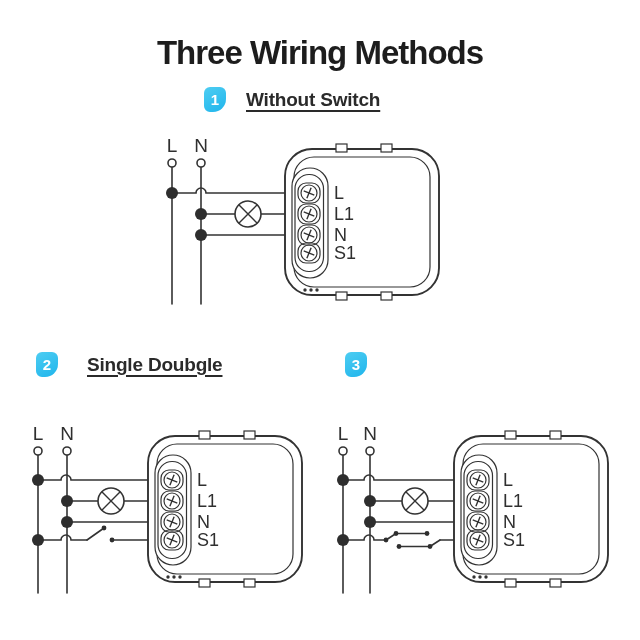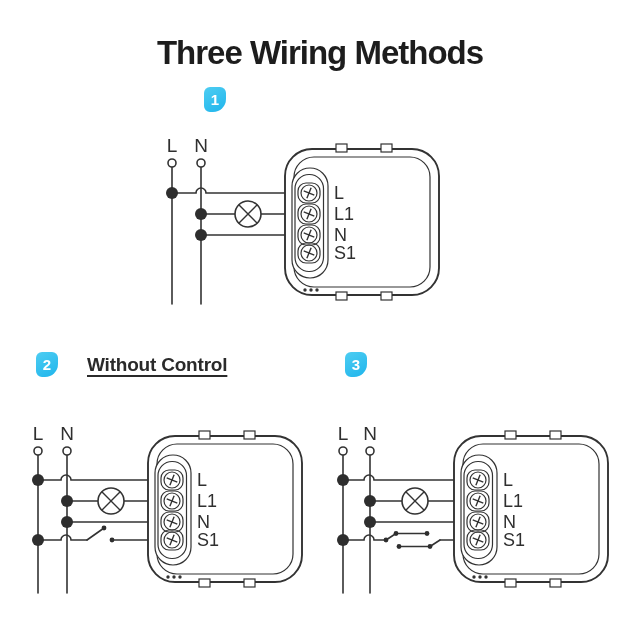--- a/index.html
+++ b/index.html
@@ -95,27 +95,28 @@
         <circle cx="27" cy="142" r="1.7" fill="#333333"></circle>
         <circle cx="33" cy="142" r="1.7" fill="#333333"></circle>
       </g>
     </defs>
   </svg>
 
   <div class="hdr" style="left:204px;top:87px;gap:20px">
     <div class="badge">
       <span class="bnum">1</span>
     </div>
+    <span class="hlabel">Without Switch</span>
   </div>
 
   <div class="hdr" style="left:36px;top:352px;gap:29px">
     <div class="badge">
       <span class="bnum">2</span>
     </div>
-    <span class="hlabel">Without Control</span>
+    <span class="hlabel">Single Doubgle</span>
   </div>
 
   <div class="hdr" style="left:345px;top:352px;gap:24px">
     <div class="badge">
       <span class="bnum">3</span>
     </div>
   </div>
 
   <svg class="diag" style="left:135px;top:122px" width="315" height="200" viewBox="0 0 315 200">
     <text class="slab" x="37" y="30">L</text>

